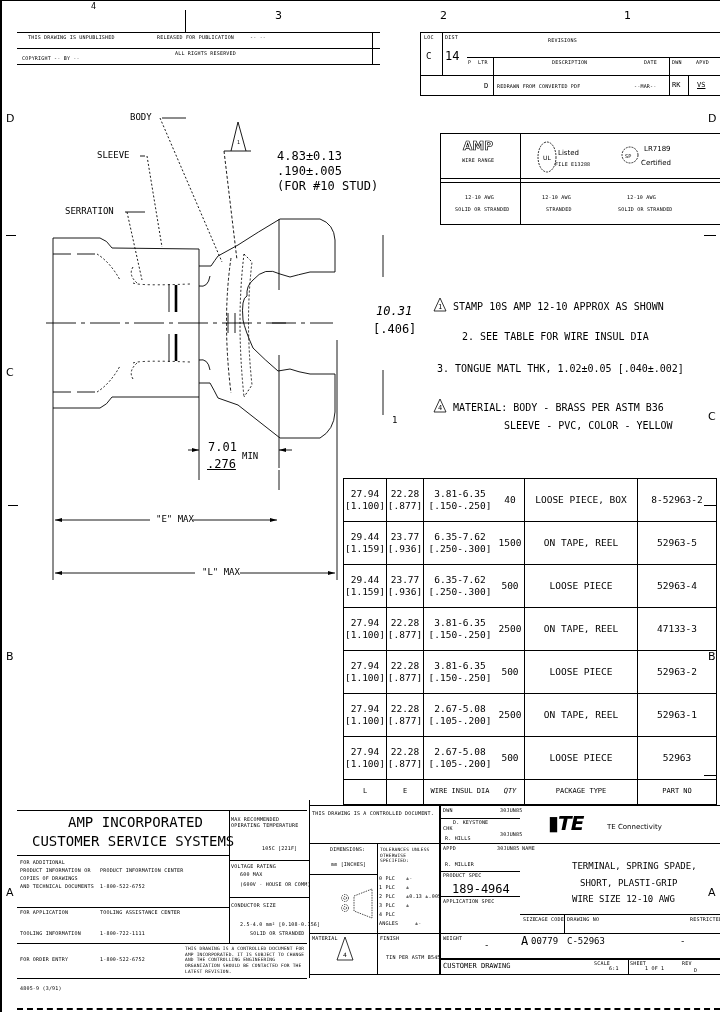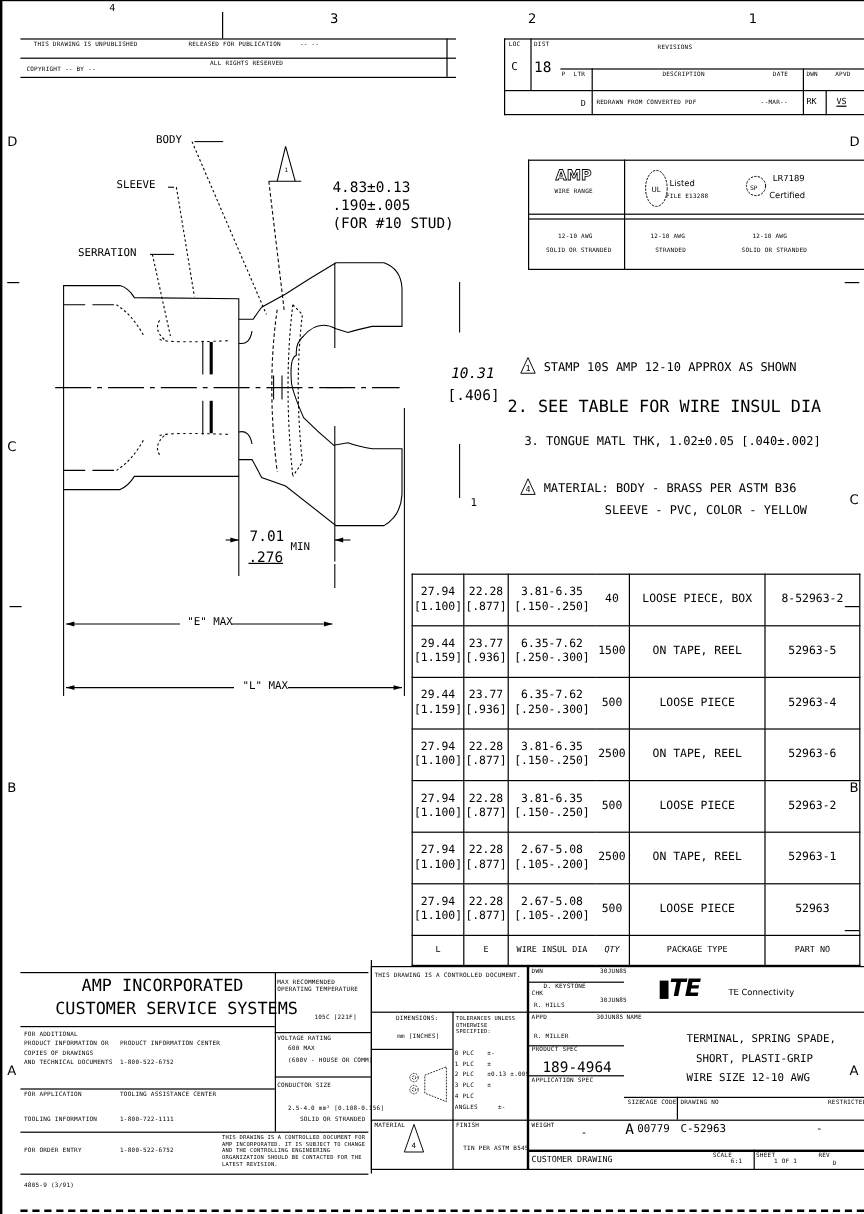--- a/index.html
+++ b/index.html
@@ -67,21 +67,21 @@
 <div class="box" style="left:420px;top:32px;width:300px;height:64px;border-right:none;"></div>
 <div class="vl" style="left:442px;top:32px;height:43px;"></div>
 <div class="hl" style="left:420px;top:75px;width:300px;"></div>
 <div class="hl" style="left:467px;top:57px;width:253px;"></div>
 <div class="vl" style="left:493px;top:57px;height:39px;"></div>
 <div class="vl" style="left:669px;top:57px;height:39px;"></div>
 <div class="vl" style="left:688px;top:75px;height:21px;"></div>
 <div class="t tiny" style="left:424px;top:35px;">LOC</div>
 <div class="t md" style="left:426px;top:52px;">C</div>
 <div class="t tiny" style="left:445px;top:35px;">DIST</div>
-<div class="t lg" style="left:445px;top:50px;">18</div>
+<div class="t lg" style="left:445px;top:50px;">14</div>
 <div class="t tiny" style="left:548px;top:38px;">REVISIONS</div>
 <div class="t tiny" style="left:468px;top:60px;">P</div>
 <div class="t tiny" style="left:478px;top:60px;">LTR</div>
 <div class="t tiny" style="left:552px;top:60px;">DESCRIPTION</div>
 <div class="t tiny" style="left:644px;top:60px;">DATE</div>
 <div class="t tiny" style="left:672px;top:60px;">DWN</div>
 <div class="t tiny" style="left:696px;top:60px;">APVD</div>
 <div class="t sm" style="left:484px;top:83px;">D</div>
 <div class="t tiny" style="left:497px;top:84px;">REDRAWN FROM CONVERTED PDF</div>
 <div class="t tiny" style="left:634px;top:84px;">--MAR--</div>
@@ -196,21 +196,21 @@
 <div class="t md" style="left:242px;top:452px;">MIN</div>
 <div class="t md" style="left:156px;top:515px;">"E" MAX</div>
 <div class="t md" style="left:202px;top:568px;">"L" MAX</div>
 
 <div class="note md" style="left:433px;top:297px;font-size:10px;">
   <span class="tri"><svg width="14" height="15">
         <polygon points="7,1 13,14 1,14" fill="none" stroke="#000" stroke-width="0.8"></polygon>
       </svg><span>1</span></span>
   <span>STAMP 10S AMP 12-10 APPROX AS SHOWN</span>
 </div>
-<div class="note md" style="left:423px;top:331px;font-size:14px;">
+<div class="note md" style="left:462px;top:331px;font-size:10px;">
   <span>2.</span>
   <span>SEE TABLE FOR WIRE INSUL DIA</span>
 </div>
 <div class="note md" style="left:437px;top:363px;font-size:10px;">
   <span>3.</span>
   <span>TONGUE MATL THK, 1.02±0.05 [.040±.002]</span>
 </div>
 <div class="note md" style="left:433px;top:398px;font-size:10px;">
   <span class="tri"><svg width="14" height="15">
         <polygon points="7,1 13,14 1,14" fill="none" stroke="#000" stroke-width="0.8"></polygon>
@@ -245,21 +245,21 @@
       <td class="c4" style="border-left:none;">500</td>
       <td class="c5">LOOSE PIECE</td>
       <td class="c6">52963-4</td>
     </tr>
     <tr>
       <td class="c1"><span>27.94</span><br><span>[1.100]</span></td>
       <td class="c2"><span>22.28</span><br><span>[.877]</span></td>
       <td class="c3" style="border-right:none;"><span>3.81-6.35</span><br><span>[.150-.250]</span></td>
       <td class="c4" style="border-left:none;">2500</td>
       <td class="c5">ON TAPE, REEL</td>
-      <td class="c6">52963-6</td>
+      <td class="c6">47133-3</td>
     </tr>
     <tr>
       <td class="c1"><span>27.94</span><br><span>[1.100]</span></td>
       <td class="c2"><span>22.28</span><br><span>[.877]</span></td>
       <td class="c3" style="border-right:none;"><span>3.81-6.35</span><br><span>[.150-.250]</span></td>
       <td class="c4" style="border-left:none;">500</td>
       <td class="c5">LOOSE PIECE</td>
       <td class="c6">52963-2</td>
     </tr>
     <tr>
@@ -291,21 +291,21 @@
 
 <div class="hl" style="left:17px;top:810px;width:290px;"></div>
 <div class="hl" style="left:17px;top:855px;width:212px;"></div>
 <div class="hl" style="left:17px;top:907px;width:212px;"></div>
 <div class="hl" style="left:17px;top:943px;width:290px;"></div>
 <div class="hl" style="left:17px;top:978px;width:290px;"></div>
 <div class="vl" style="left:229px;top:810px;height:133px;"></div>
 <div class="vl" style="left:309px;top:800px;height:178px;"></div>
 
 <div class="t xl" style="left:68px;top:815px;">AMP INCORPORATED</div>
-<div class="t xl" style="left:46px;top:834px;">CUSTOMER SERVICE SYSTEMS</div>
+<div class="t xl" style="left:32px;top:834px;">CUSTOMER SERVICE SYSTEMS</div>
 <div class="t tiny" style="left:20px;top:860px;">FOR ADDITIONAL</div>
 <div class="t tiny" style="left:20px;top:868px;">PRODUCT INFORMATION OR</div>
 <div class="t tiny" style="left:100px;top:868px;">PRODUCT INFORMATION CENTER</div>
 <div class="t tiny" style="left:20px;top:876px;">COPIES OF DRAWINGS</div>
 <div class="t tiny" style="left:20px;top:884px;">AND TECHNICAL DOCUMENTS</div>
 <div class="t tiny" style="left:100px;top:884px;">1-800-522-6752</div>
 <div class="t tiny" style="left:20px;top:910px;">FOR APPLICATION</div>
 <div class="t tiny" style="left:100px;top:910px;">TOOLING ASSISTANCE CENTER</div>
 <div class="t tiny" style="left:20px;top:931px;">TOOLING INFORMATION</div>
 <div class="t tiny" style="left:100px;top:931px;">1-800-722-1111</div>

